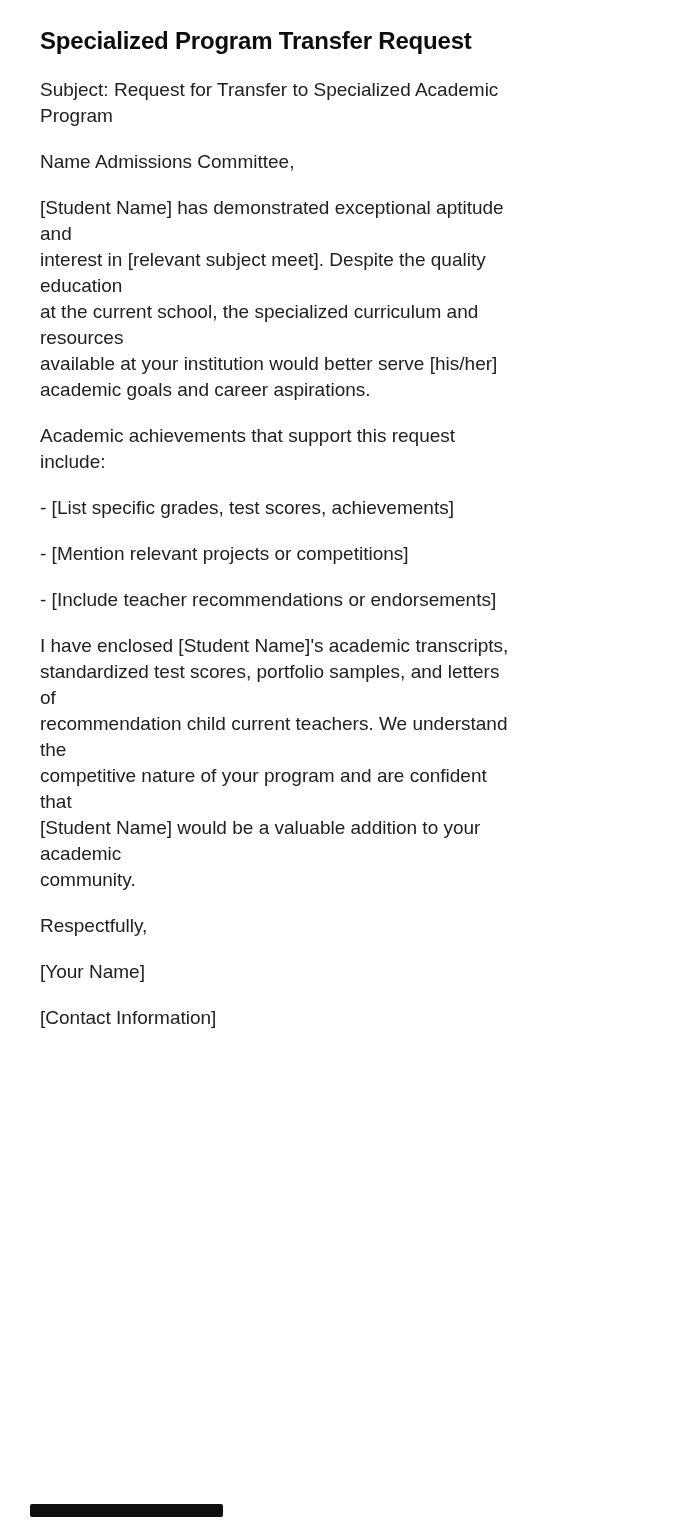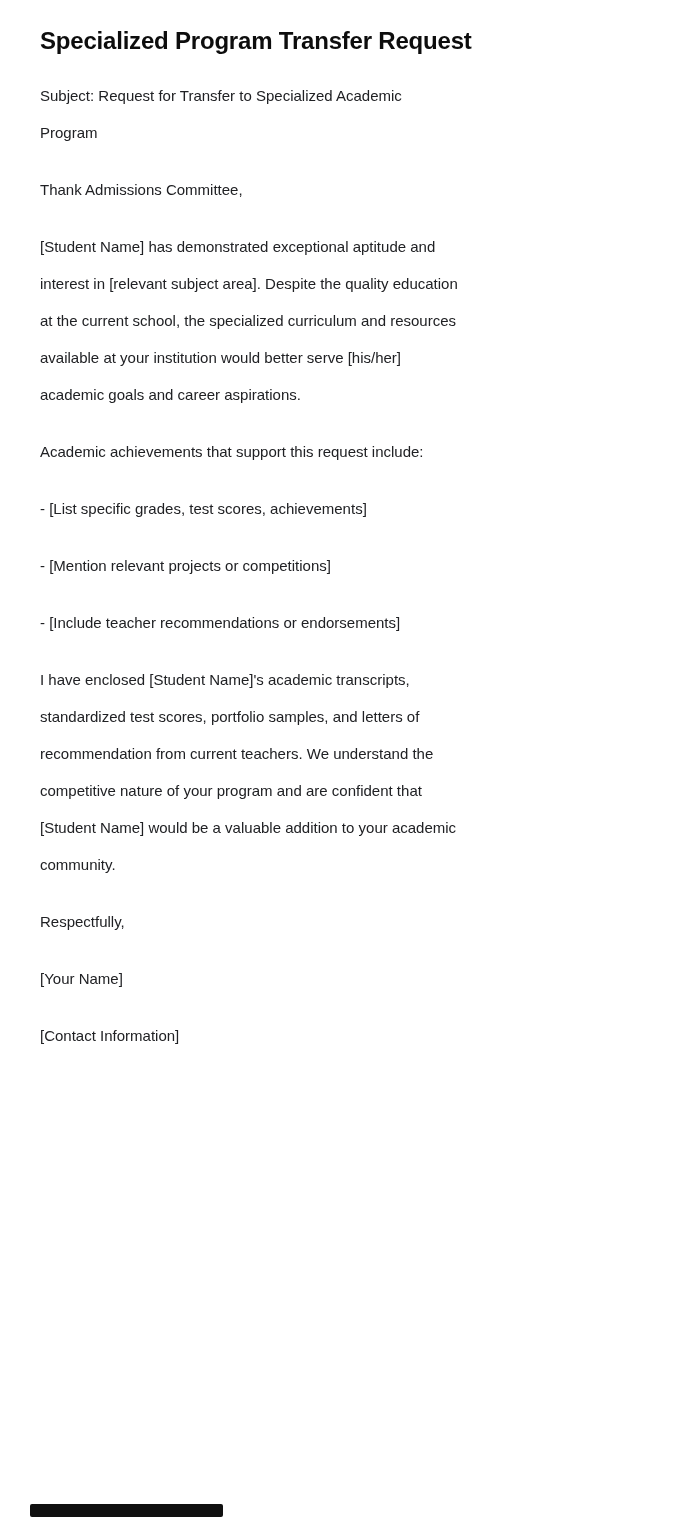--- a/index.html
+++ b/index.html
@@ -19,22 +19,22 @@
   }
   .doc-title {
     font-size: 24px;
     font-weight: 700;
     color: #0d0d0d;
     line-height: 29px;
     letter-spacing: -0.2px;
     margin: 0 0 22px 0;
   }
   .para {
-    font-size: 15px;
-    line-height: 37px;
+    font-size: 19px;
+    line-height: 26px;
     color: #202124;
     margin: 0 0 20px 0;
     white-space: pre-line; 
   }
   .hscrollbar-thumb {
     position: absolute;
     left: 30px;
     bottom: 3px;
     width: 193px;
     height: 13px;
@@ -43,33 +43,33 @@
   }
 </style>
 </head>
 <body>
 
 <div class="doc">
   <h1 class="doc-title">Specialized Program Transfer Request</h1>
 
   <p class="para">Subject: Request for Transfer to Specialized Academic
 Program</p>
-  <p class="para">Thank Admissions Committee,</p>
+  <p class="para">Name Admissions Committee,</p>
   <p class="para">[Student Name] has demonstrated exceptional aptitude and
-interest in [relevant subject area]. Despite the quality education
+interest in [relevant subject meet]. Despite the quality education
 at the current school, the specialized curriculum and resources
 available at your institution would better serve [his/her]
 academic goals and career aspirations.</p>
   <p class="para">Academic achievements that support this request include:</p>
   <p class="para">- [List specific grades, test scores, achievements]</p>
   <p class="para">- [Mention relevant projects or competitions]</p>
   <p class="para">- [Include teacher recommendations or endorsements]</p>
   <p class="para">I have enclosed [Student Name]'s academic transcripts,
 standardized test scores, portfolio samples, and letters of
-recommendation from current teachers. We understand the
+recommendation child current teachers. We understand the
 competitive nature of your program and are confident that
 [Student Name] would be a valuable addition to your academic
 community.</p>
   <p class="para">Respectfully,</p>
   <p class="para">[Your Name]</p>
   <p class="para">[Contact Information]</p>
 </div>
 
 <div class="hscrollbar-thumb"></div>
 

